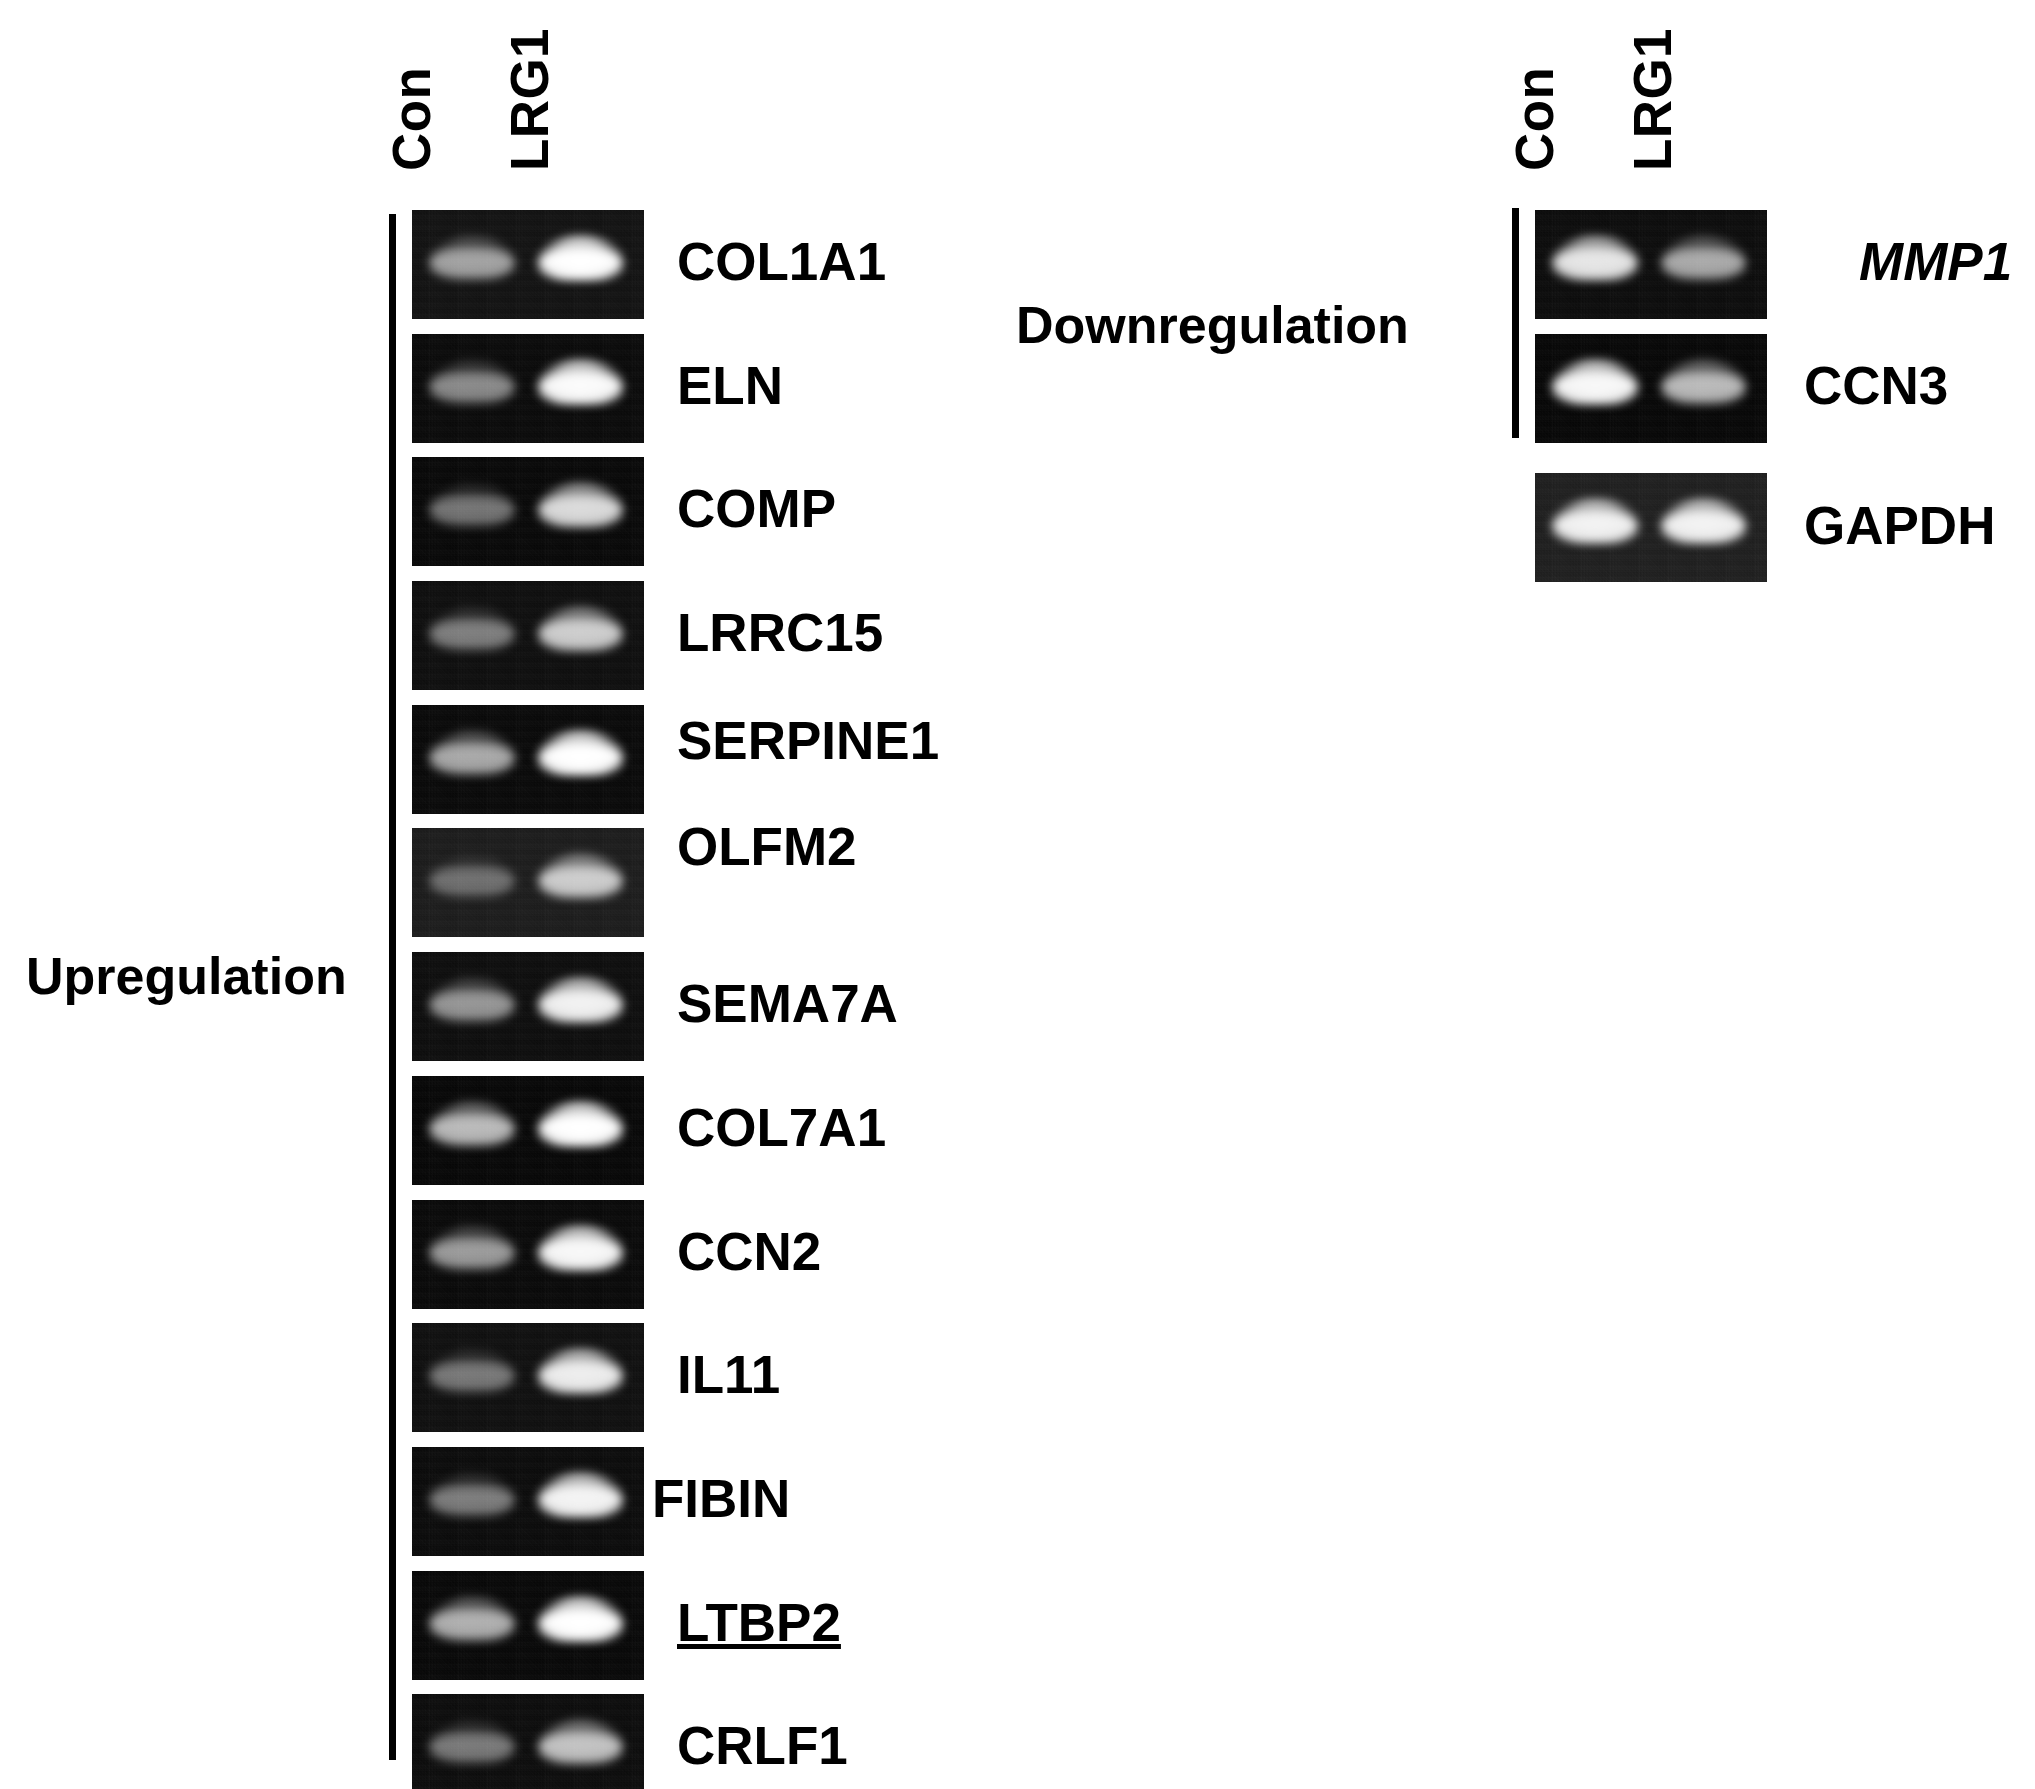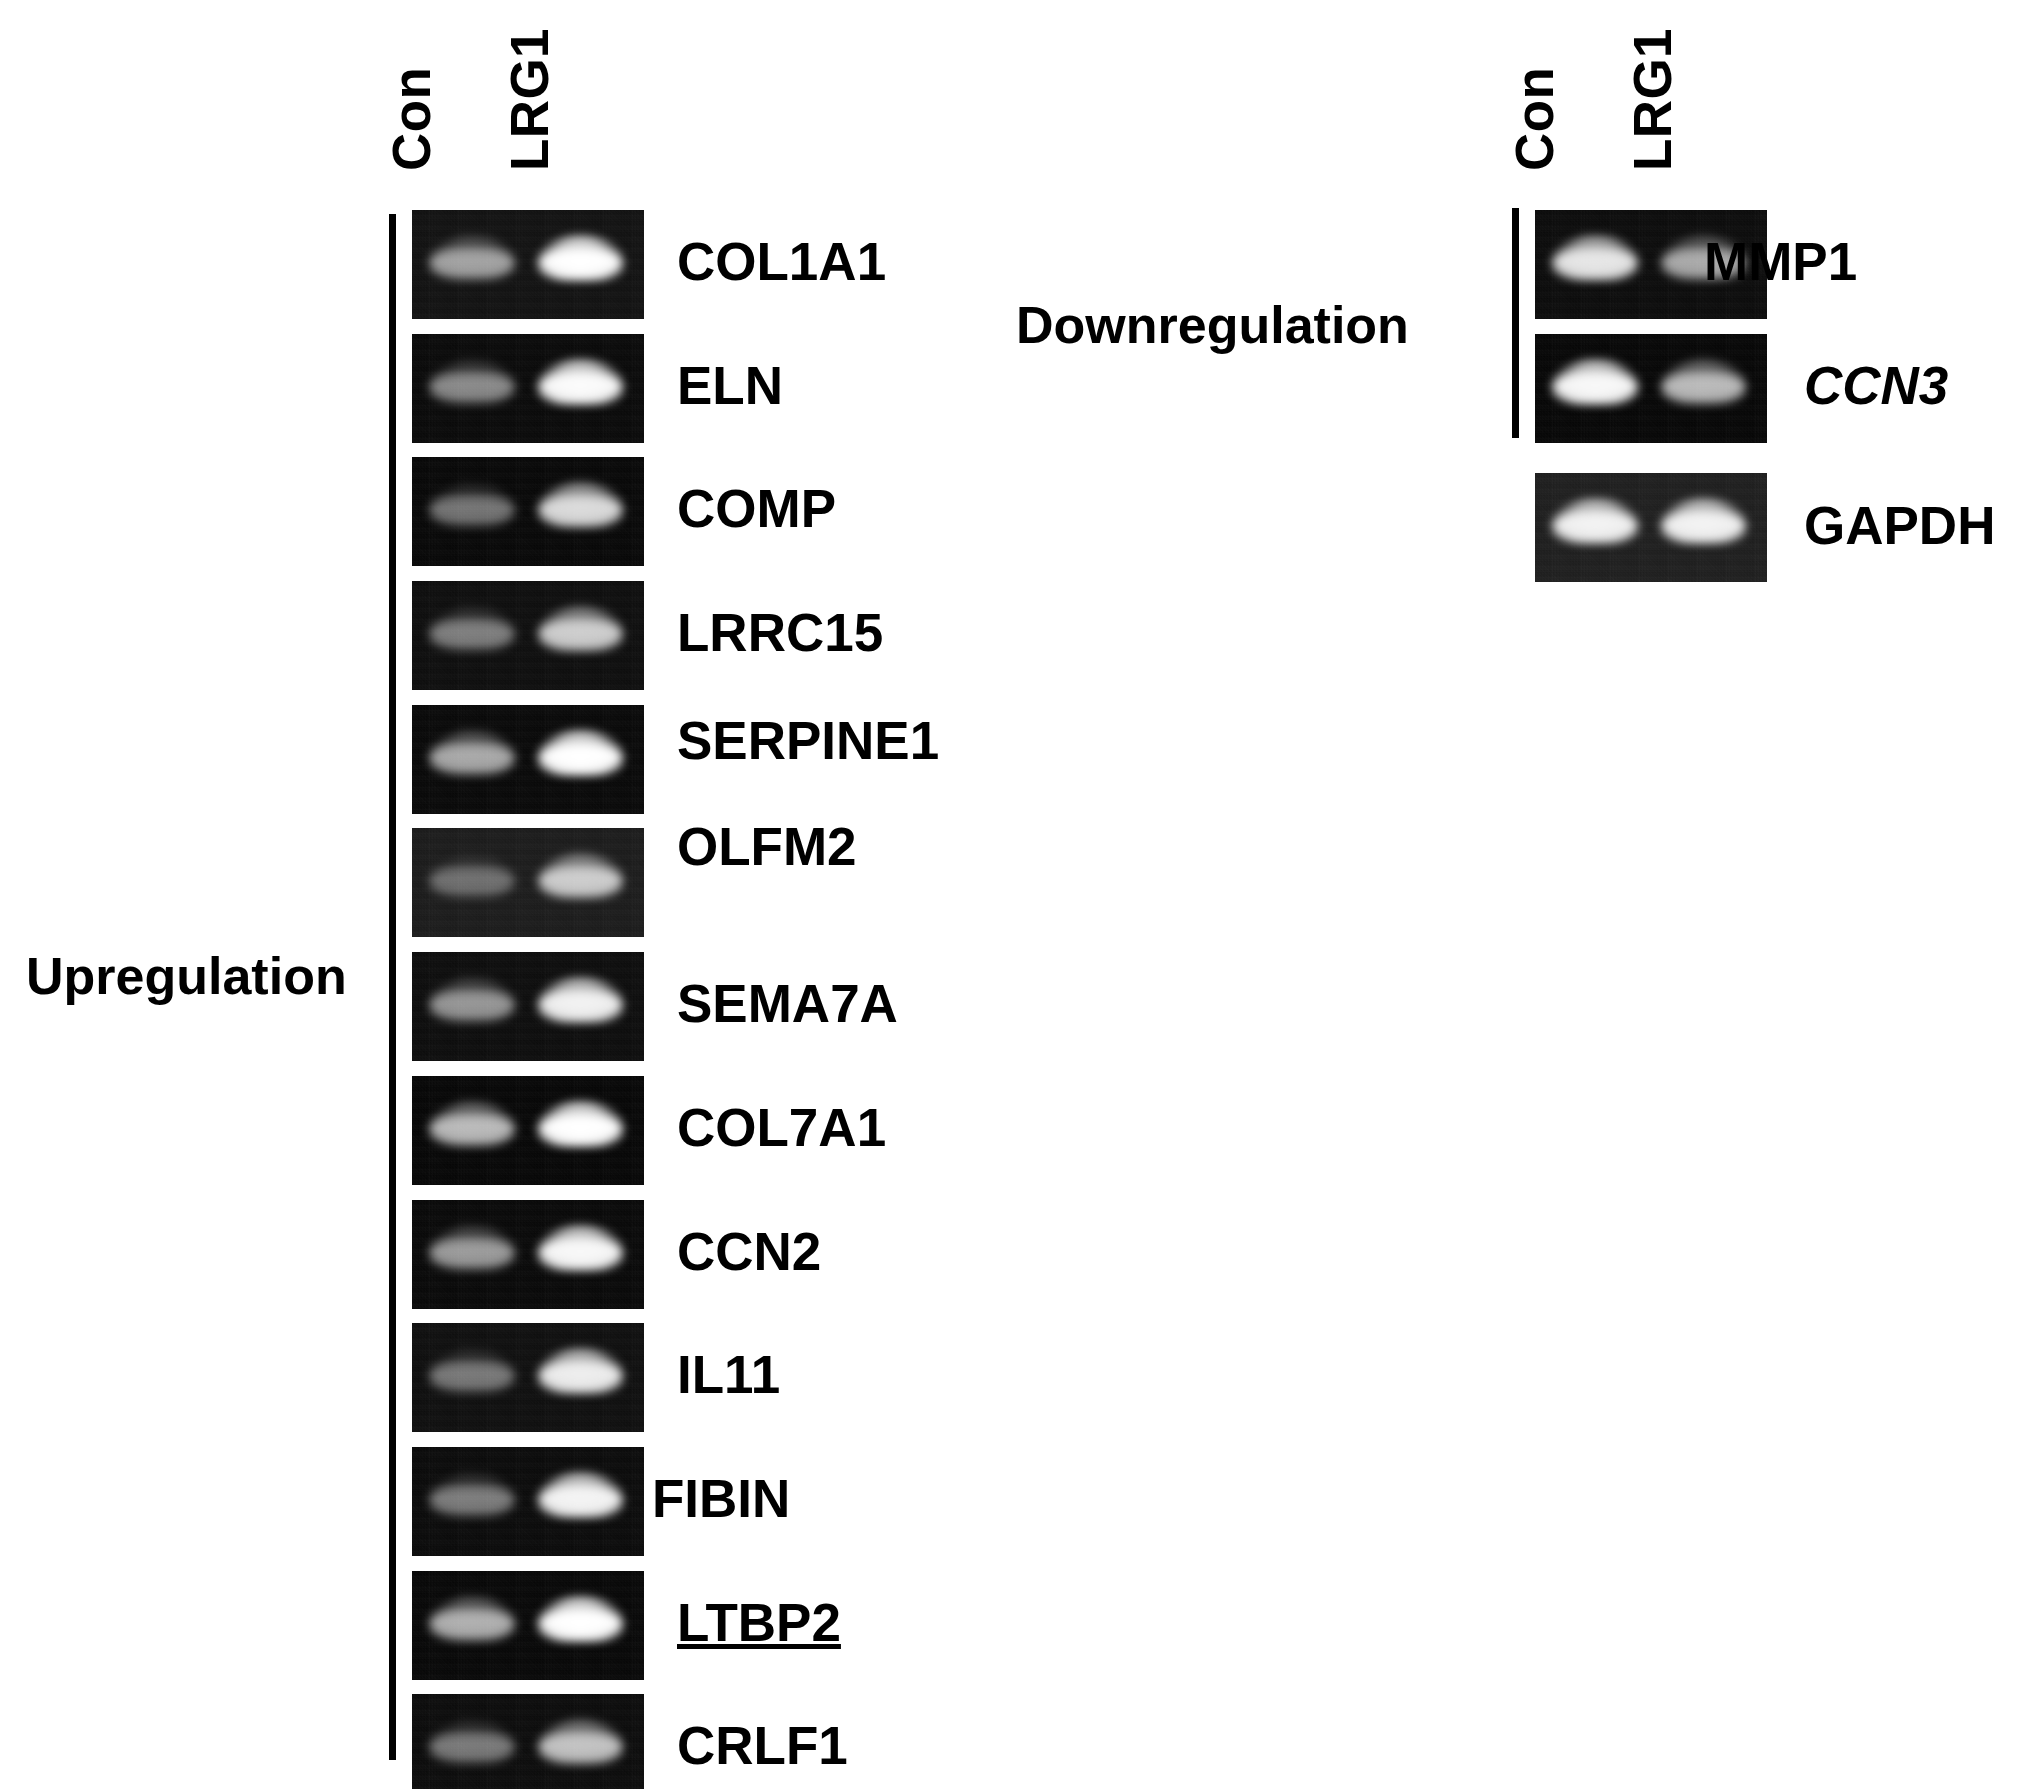--- a/index.html
+++ b/index.html
@@ -255,31 +255,31 @@
     <div id="right-rows">
         <div class="gel" style="left: 1535px; top: 210px; width: 232px; height: 109px; background: rgb(11, 11, 11);">
           <div class="grain"></div>
           <div class="band" style="left: 12.5px; width: 95px; top: 25px; height: 46px; background: radial-gradient(60% 120% at 50% 62%, rgba(236, 236, 236, 0.91) 0%, rgba(236, 236, 236, 0.65) 45%, rgba(0, 0, 0, 0) 78%); opacity: 0.902;">
             <div style="position: absolute; left: 8%; right: 8%; top: 34%; height: 34%; border-radius: 50% / 80% 80% 20% 20%; background: rgba(255, 255, 255, 0.87); filter: blur(3.7px);"></div>
           </div>
           <div class="band" style="left: 121px; width: 95px; top: 25px; height: 46px; background: radial-gradient(60% 120% at 50% 62%, rgba(190, 190, 190, 0.686) 0%, rgba(190, 190, 190, 0.48) 45%, rgba(0, 0, 0, 0) 78%); opacity: 0.664;">
             <div style="position: absolute; left: 8%; right: 8%; top: 34%; height: 34%; border-radius: 50% / 80% 80% 20% 20%; background: rgba(255, 255, 255, 0.624); filter: blur(3.7px);"></div>
           </div>
         </div>
-        <div class="gene-label" style="left: 1704px; top: 235px;">MMP1</div>
+        <div class="gene-label" style="left: 1859px; top: 235px; font-style: italic;">MMP1</div>
         <div class="gel" style="left: 1535px; top: 334px; width: 232px; height: 109px; background: rgb(6, 6, 6);">
           <div class="grain"></div>
           <div class="band" style="left: 12.5px; width: 95px; top: 25px; height: 46px; background: radial-gradient(60% 120% at 50% 62%, rgba(250, 250, 250, 0.973) 0%, rgba(250, 250, 250, 0.7) 45%, rgba(0, 0, 0, 0) 78%); opacity: 0.972;">
             <div style="position: absolute; left: 8%; right: 8%; top: 34%; height: 34%; border-radius: 50% / 80% 80% 20% 20%; background: rgba(255, 255, 255, 0.94); filter: blur(3.7px);"></div>
           </div>
           <div class="band" style="left: 121px; width: 95px; top: 25px; height: 46px; background: radial-gradient(60% 120% at 50% 62%, rgba(204, 204, 204, 0.753) 0%, rgba(204, 204, 204, 0.53) 45%, rgba(0, 0, 0, 0) 78%); opacity: 0.734;">
             <div style="position: absolute; left: 8%; right: 8%; top: 34%; height: 34%; border-radius: 50% / 80% 80% 20% 20%; background: rgba(255, 255, 255, 0.694); filter: blur(3.7px);"></div>
           </div>
         </div>
-        <div class="gene-label" style="left: 1804px; top: 359px; font-style: italic;">CCN3</div>
+        <div class="gene-label" style="left: 1804px; top: 359px;">CCN3</div>
         <div class="gel" style="left: 1535px; top: 473px; width: 232px; height: 109px; background: rgb(30, 30, 30);">
           <div class="grain"></div>
           <div class="band" style="left: 12.5px; width: 95px; top: 25px; height: 46px; background: radial-gradient(60% 120% at 50% 62%, rgba(244, 244, 244, 0.95) 0%, rgba(244, 244, 244, 0.68) 45%, rgba(0, 0, 0, 0) 78%); opacity: 0.944;">
             <div style="position: absolute; left: 8%; right: 8%; top: 34%; height: 34%; border-radius: 50% / 80% 80% 20% 20%; background: rgba(255, 255, 255, 0.914); filter: blur(3.7px);"></div>
           </div>
           <div class="band" style="left: 121px; width: 95px; top: 25px; height: 46px; background: radial-gradient(60% 120% at 50% 62%, rgba(244, 244, 244, 0.95) 0%, rgba(244, 244, 244, 0.68) 45%, rgba(0, 0, 0, 0) 78%); opacity: 0.944;">
             <div style="position: absolute; left: 8%; right: 8%; top: 34%; height: 34%; border-radius: 50% / 80% 80% 20% 20%; background: rgba(255, 255, 255, 0.914); filter: blur(3.7px);"></div>
           </div>
         </div>
         <div class="gene-label" style="left: 1804px; top: 499px;">GAPDH</div>

